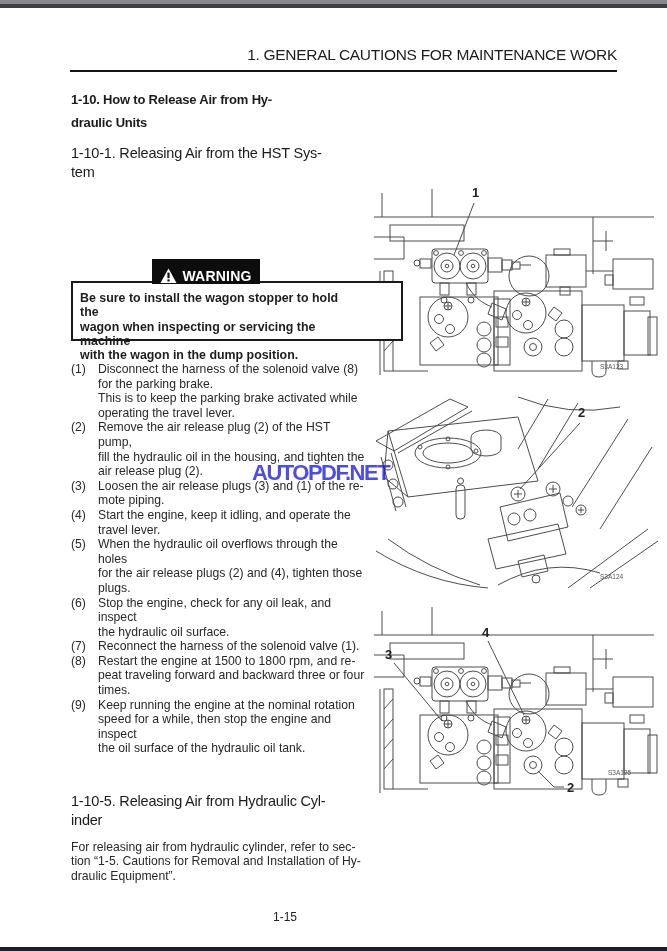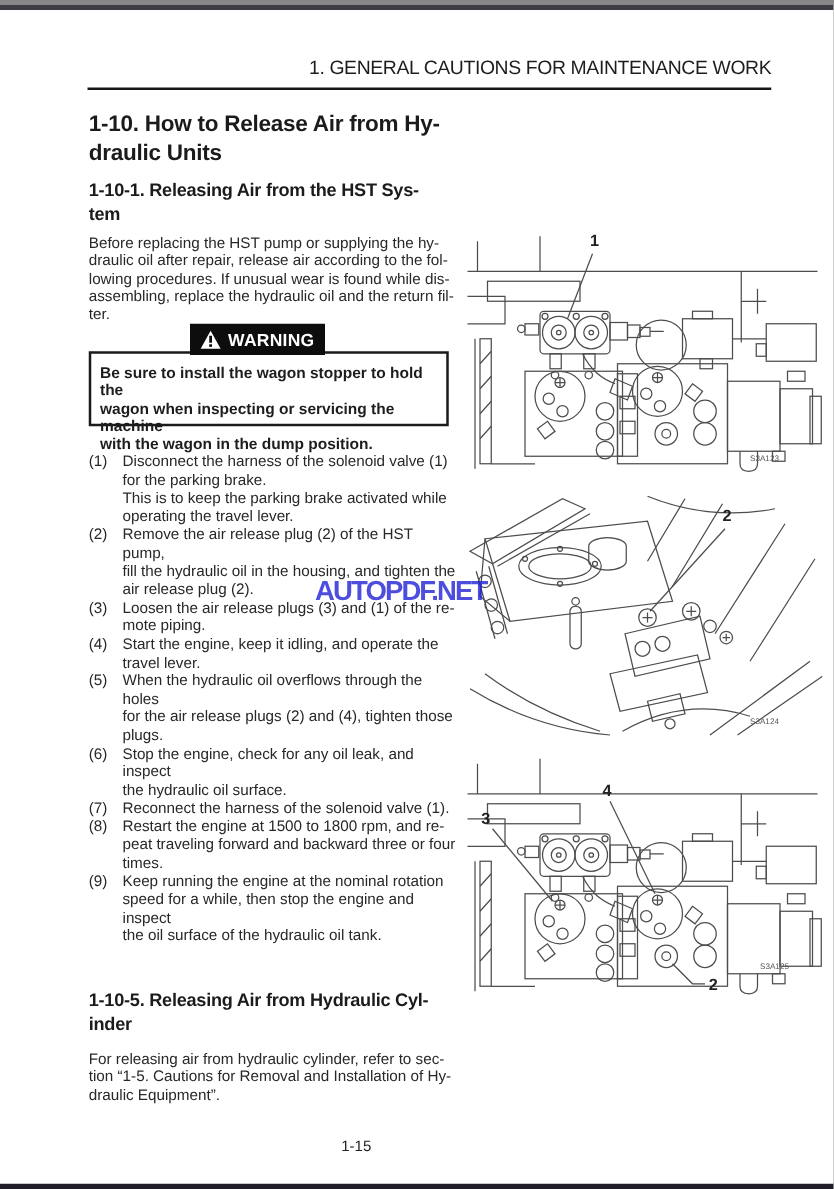--- a/index.html
+++ b/index.html
@@ -10,43 +10,43 @@
   }
   .edgebar-top{position:absolute;left:0;top:0;width:667px;height:4px;background:#3f3d44;}
   .edgebar-bottom{position:absolute;left:0;bottom:2px;width:667px;height:6px;background:#201d28;}
   .header-title{
     position:absolute;top:42px;right:50px;width:560px;text-align:right;
     font-size:15.5px;letter-spacing:-0.3px;color:#1d1d1d;
   }
   .header-rule{position:absolute;left:70px;top:66px;width:547px;height:2px;background:#161616;}
   .h1{
     position:absolute;left:71px;top:84px;width:300px;
-    font-size:18px;font-weight:bold;line-height:23px;letter-spacing:-0.2px;color:#1b1b1b;
+    font-size:13px;font-weight:bold;line-height:23px;letter-spacing:-0.2px;color:#1b1b1b;
     white-space:pre-line;
   }
   .h2{
     position:absolute;left:71px;width:300px;
-    font-size:14.5px;font-weight:bold;line-height:18.5px;letter-spacing:-0.2px;color:#1b1b1b;
+    font-size:14.5px;font-weight:normal;line-height:18.5px;letter-spacing:-0.2px;color:#1b1b1b;
     white-space:pre-line;
   }
   .h2-a{top:140px;}
   .h2-b{top:788px;}
   .body-text{
     position:absolute;left:71px;width:296px;
     font-size:12.2px;line-height:14.3px;color:#282828;white-space:pre-line;
   }
   .intro{top:183px;}
   .s2body{top:836px;}
   .warn-label{
     position:absolute;left:152px;top:255px;width:108px;height:25px;
-    background:#0d0d0d;color:#fff;display:flex;align-items:center;justify-content:center;
+    background:#0d0d0d;color:#fff;display:flex;align-items:flex-end;justify-content:center;
     gap:5px;font-weight:bold;font-size:14px;letter-spacing:0.2px;z-index:3;
   }
   .warn-box{
-    position:absolute;left:71px;top:277px;width:288px;height:60px;
+    position:absolute;left:71px;top:277px;width:332px;height:60px;
     border:2px solid #1a1a1a;box-sizing:border-box;z-index:2;background:#fff;
   }
   .warn-text{
     position:absolute;left:7px;top:8px;width:272px;
     font-size:12.4px;font-weight:bold;line-height:14.3px;color:#1d1d1d;white-space:pre-line;
   }
   .steps{position:absolute;left:71px;top:358px;width:296px;}
   .step{display:flex;align-items:flex-start;font-size:12.2px;line-height:14.6px;color:#282828;}
   .step-num{width:27px;flex:0 0 27px;}
   .step-text{flex:1;white-space:pre-line;}
@@ -74,44 +74,39 @@
 <div class="page">
   <div class="edgebar-top"></div>
 
   <div class="header-title">1. GENERAL CAUTIONS FOR MAINTENANCE WORK</div>
   <div class="header-rule"></div>
 
   <div class="h1">1-10. How to Release Air from Hy-
 draulic Units</div>
   <div class="h2 h2-a">1-10-1. Releasing Air from the HST Sys-
 tem</div>
-  <div class="body-text intro">Before replacing the HST pump or supplying the hy-
-draulic oil after repair, release air according to the fol-
-lowing procedures. If unusual wear is found while dis-
-assembling, replace the hydraulic oil and the return fil-
-ter.</div>
 
   <div class="warn-label">
     <svg width="17" height="16" viewBox="0 0 17 16">
       <polygon points="8.5,0.5 16.5,15 0.5,15" fill="#ffffff"></polygon>
       <rect x="7.4" y="4.6" width="2.2" height="5.6" fill="#0d0d0d"></rect>
       <rect x="7.4" y="11.4" width="2.2" height="2.1" fill="#0d0d0d"></rect>
     </svg>
     <span>WARNING</span>
   </div>
   <div class="warn-box">
     <div class="warn-text">Be sure to install the wagon stopper to hold the
 wagon when inspecting or servicing the machine
 with the wagon in the dump position.</div>
   </div>
 
   <div class="steps">
     <div class="step">
       <span class="step-num">(1)</span>
-      <span class="step-text">Disconnect the harness of the solenoid valve (1)
+      <span class="step-text">Disconnect the harness of the solenoid valve (8)
 for the parking brake.
 This is to keep the parking brake activated while
 operating the travel lever.</span>
     </div>
     <div class="step">
       <span class="step-num">(2)</span>
       <span class="step-text">Remove the air release plug (2) of the HST pump,
 fill the hydraulic oil in the housing, and tighten the
 air release plug (2).</span>
     </div>

